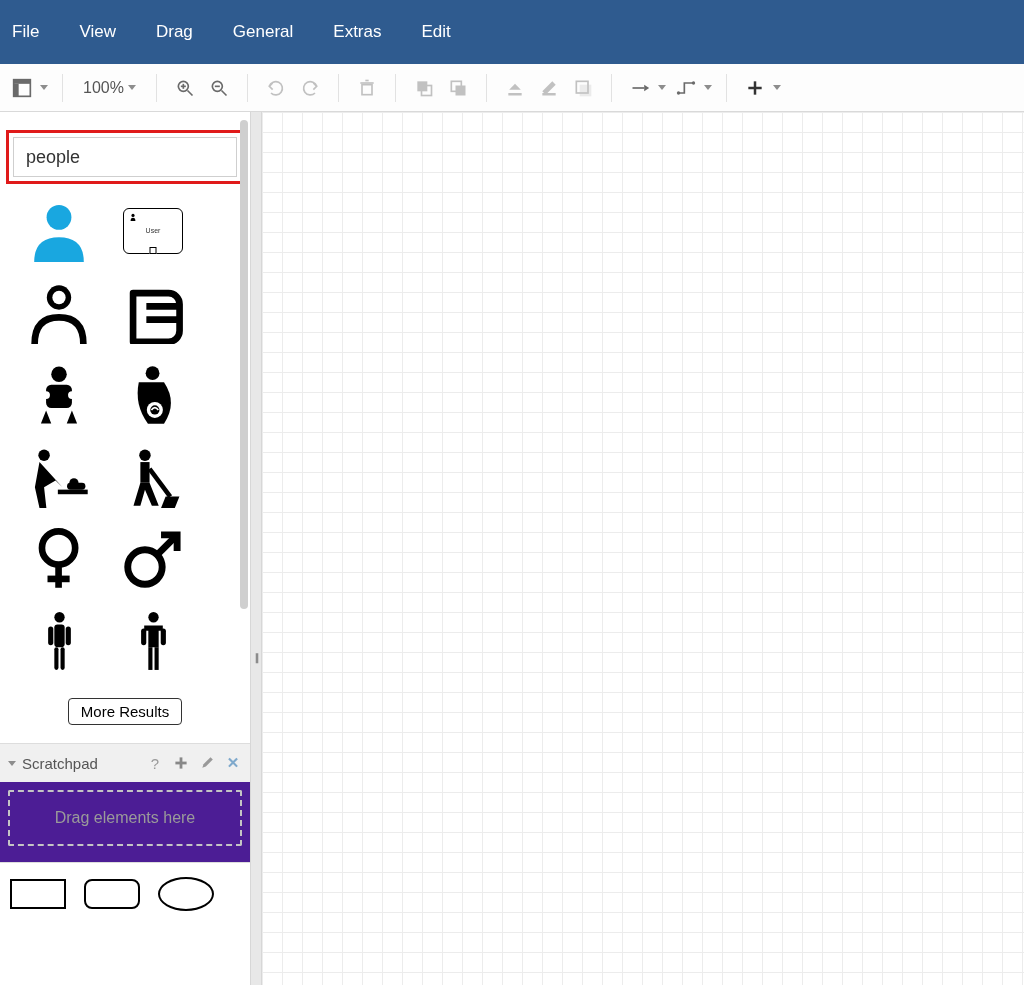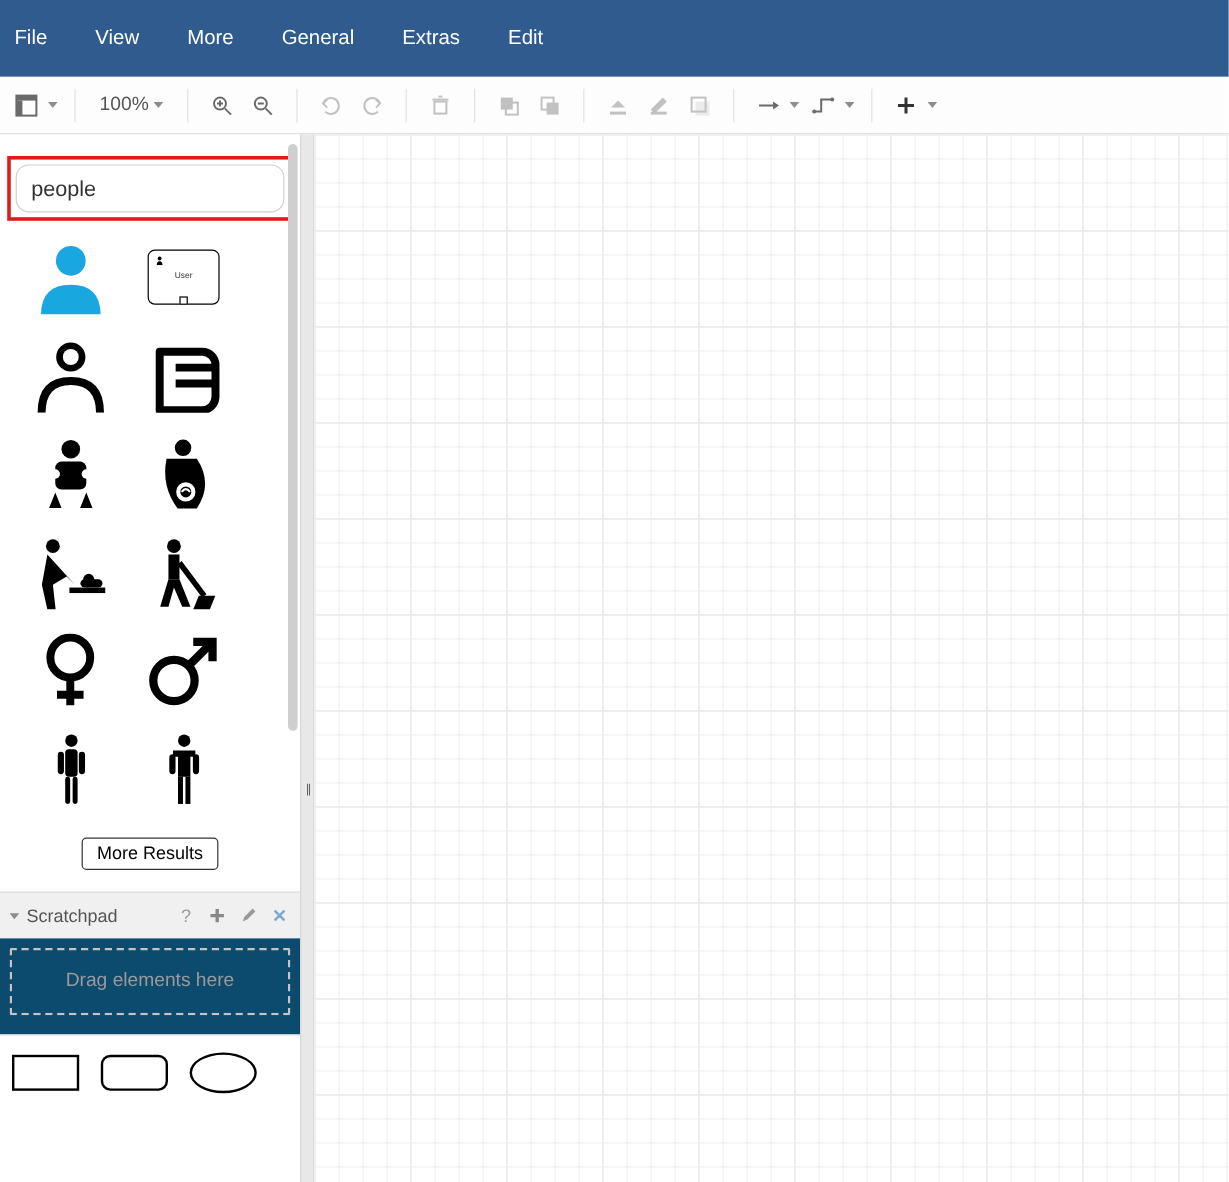--- a/index.html
+++ b/index.html
@@ -38,42 +38,42 @@
   .sidebar{width:250px;min-width:250px;background:var(--sidebar-bg);display:flex;flex-direction:column;position:relative;border-right:none;}
   .sidebar-splitter{width:12px;background:#e8e8e8;border-left:1px solid #d7d7d7;border-right:1px solid #d7d7d7;position:relative;display:flex;align-items:center;justify-content:center;cursor:col-resize;}
   .sidebar-splitter .grip{position:absolute;top:540px;font-size:10px;color:#555;letter-spacing:-2px;}
   .canvas-area{flex:1;position:relative;overflow:hidden;}
 
   
   .sidebar-scroll{position:absolute;right:0;top:0;bottom:380px;width:8px;background:#cfcfcf;border-radius:4px;margin:8px 2px;}
 
   
   .search-wrap{margin:18px 6px 12px 6px;border:3px solid var(--highlight);padding:4px;}
-  .search-inner{border:1px solid #cfcfcf;border-radius:11px;height:40px;display:flex;align-items:center;padding:0 10px;background:#fff;}
+  .search-inner{border:1px solid #cfcfcf;border-radius:0;height:40px;display:flex;align-items:center;padding:0 10px;background:#fff;}
   .search-input{flex:1;border:none;outline:none;font-size:18px;color:#333;background:transparent;}
   .search-clear{width:20px;height:20px;cursor:pointer;}
   .search-clear svg{width:100%;height:100%;}
 
   
   .shape-results{padding:4px 28px;}
   .shape-row{display:flex;gap:32px;margin-bottom:20px;align-items:center;}
   .shape-cell{width:62px;height:62px;display:flex;align-items:center;justify-content:center;cursor:move;}
   .shape-cell svg{max-width:100%;max-height:100%;}
   .more-results-wrap{display:flex;justify-content:center;padding:6px 0 14px;}
   .more-results-btn{border:1px solid #333;background:#fff;border-radius:4px;padding:4px 12px;font-size:15px;cursor:pointer;}
 
   
   .palette-section{border-top:1px solid #ddd;background:#f0f0f0;}
   .palette-header{display:flex;align-items:center;height:38px;padding:0 8px;font-size:15px;color:#555;justify-content:flex-end;}
   .palette-header .caret-l{margin-right:6px;}
   .palette-header .spacer{flex:1;}
   .palette-header .hicon{width:18px;height:18px;margin-left:8px;cursor:pointer;display:flex;align-items:center;justify-content:center;color:#9a9a9a;}
   .palette-header .hicon svg{width:14px;height:14px;fill:currentColor;}
   .palette-header .hicon-x{color:#7fa9cc;font-weight:bold;}
-  .scratchpad-body{background:#0c4a6e;padding:8px;}
+  .scratchpad-body{background:#4c1d95;padding:8px;}
   .scratchpad-drop{border:2px dashed #c4c4c4;border-radius:2px;height:56px;display:flex;align-items:center;justify-content:center;color:#9a9a9a;font-size:16px;margin:0 0 8px;}
   .general-body{background:#fff;padding:14px 10px;display:flex;gap:18px;align-items:center;}
   .gshape{border:2px solid #000;background:#fff;}
   .gshape.rect{width:56px;height:30px;}
   .gshape.roundrect{width:56px;height:30px;border-radius:8px;}
   .gshape.ellipse{width:56px;height:34px;border-radius:50%;}
 
   
   .canvas-grid{
     position:absolute;inset:0;
@@ -91,21 +91,21 @@
   .user-card-shape .tiny-person{position:absolute;top:4px;left:5px;width:8px;height:8px;}
   .user-card-shape .label{position:absolute;top:18px;left:0;right:0;text-align:center;font-size:7px;}
   .user-card-shape .handle{position:absolute;bottom:-1px;left:50%;transform:translateX(-50%);width:7px;height:7px;border:1px solid #000;background:#fff;}
 </style>
 </head>
 <body>
 
 <div class="menubar">
   <span class="menu-item">File</span>
   <span class="menu-item">View</span>
-  <span class="menu-item">More</span>
+  <span class="menu-item">Drag</span>
   <span class="menu-item">General</span>
   <span class="menu-item">Extras</span>
   <span class="menu-item">Edit</span>
 </div>
 
 <div class="toolbar">
   <div class="tb-group">
     <div class="tb-btn">
       <svg viewBox="0 0 24 24">
           <rect x="2" y="2" width="20" height="20" fill="none" stroke="#6a6a6a" stroke-width="2"></rect>

